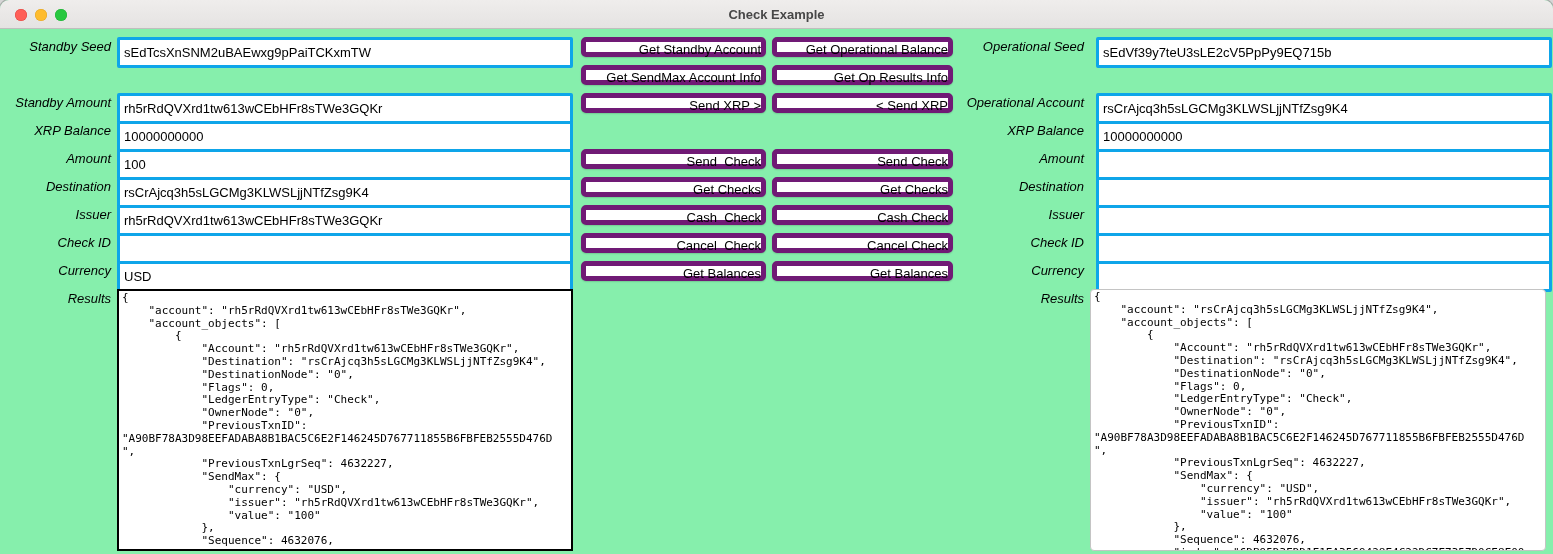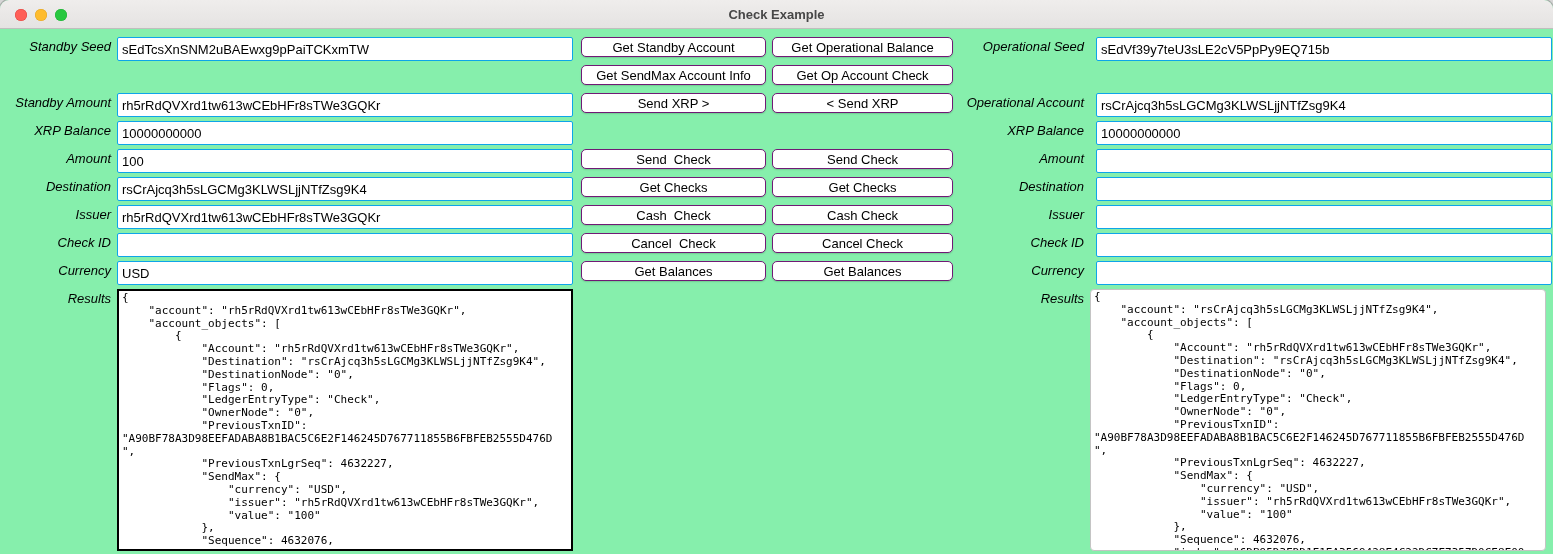--- a/index.html
+++ b/index.html
@@ -24,28 +24,28 @@
   .content {
     display: grid;
     grid-template-columns: 111px 462px 193px 187px 137px 456px;
     grid-template-rows: repeat(9, 20px) 262px;
     row-gap: 8px; padding-top: 8px;
   }
   .lab { font-size: 13px; line-height: 20px; text-align: right; color: #000; white-space: nowrap; font-style: italic; }
   .lab-r { padding-right: 6px; }
   .lab-top { align-self: start; }
   .field {
-    margin-left: 6px; width: 456px; height: 24px;
-    border: 1px solid #0ea5e9; border-radius: 2px; background: #fff;
+    margin-left: 6px; width: 456px; height: 31px;
+    border: 3px solid #0ea5e9; border-radius: 2px; background: #fff;
     font: 13px "Liberation Sans", sans-serif; padding: 0 4px; outline: none; color: #000;
   }
   .btn {
-    height: 20px; background: #fff; border: 1px solid #701a75; border-radius: 5px;
+    height: 20px; background: #fff; border: 5px solid #701a75; border-radius: 5px;
     font: 13px "Liberation Sans", sans-serif; color: #000; white-space: pre;
-    box-shadow: 0 1px 1.5px rgba(0,0,0,0.15); padding: 0; cursor: default;
+    box-shadow: 0 1px 1.5px rgba(0,0,0,0.15); padding: 0; cursor: default; text-align: right;
   }
   .btn-a { margin-left: 8px; width: 185px; }
   .btn-b { margin-left: 6px; width: 181px; }
   .results {
     width: 456px; height: 262px; resize: none; overflow: hidden;
     font: 11px/12.8px "DejaVu Sans Mono", monospace;
     padding: 1px 16px 1px 3px; background: #fff; color: #000; outline: none;
     white-space: pre-wrap; overflow-wrap: break-word; display: block;
   }
   .results-focused { margin-left: 6px; border: 2px solid #000; border-radius: 0; }
@@ -69,21 +69,21 @@
     <div class="lab">Standby Seed</div>
     <div><input class="field" value="sEdTcsXnSNM2uBAEwxg9pPaiTCKxmTW" style=""></div>
     <div><button class="btn btn-a">Get Standby Account</button></div>
     <div><button class="btn btn-b">Get Operational Balance</button></div>
     <div class="lab lab-r">Operational Seed</div>
     <div><input class="field" value="sEdVf39y7teU3sLE2cV5PpPy9EQ715b" style=""></div>
 
     <div></div>
     <div></div>
     <div><button class="btn btn-a">Get SendMax Account Info</button></div>
-    <div><button class="btn btn-b">Get Op Account Check</button></div>
+    <div><button class="btn btn-b">Get Op Results Info</button></div>
     <div></div>
     <div></div>
 
     <div class="lab">Standby Amount</div>
     <div><input class="field" value="rh5rRdQVXrd1tw613wCEbHFr8sTWe3GQKr" style=""></div>
     <div><button class="btn btn-a">Send XRP &gt;</button></div>
     <div><button class="btn btn-b">&lt; Send XRP</button></div>
     <div class="lab lab-r">Operational Account</div>
     <div><input class="field" value="rsCrAjcq3h5sLGCMg3KLWSLjjNTfZsg9K4" style=""></div>
 

